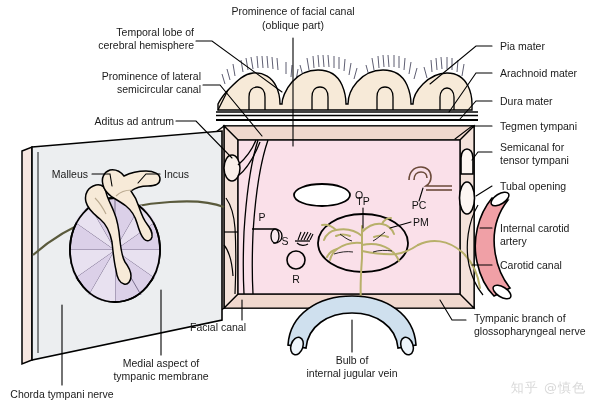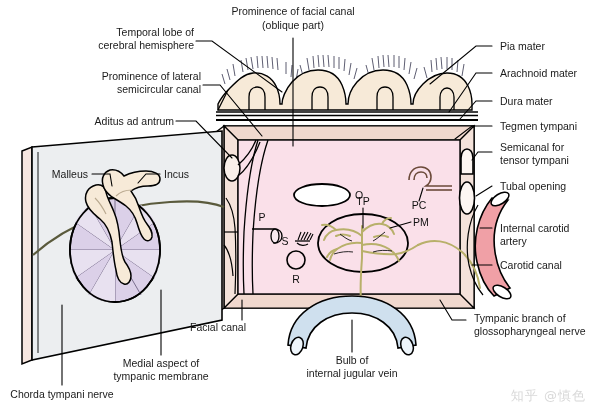--- a/index.html
+++ b/index.html
@@ -3,21 +3,21 @@
 <meta charset="utf-8">
 <style>
   html,body{margin:0;padding:0;background:#ffffff;}
   body{width:600px;height:417px;overflow:hidden;
        font-family:"Liberation Sans", sans-serif;}
   #stage{position:relative;width:600px;height:417px;background:#fff;}
   svg#diagram{position:absolute;left:0;top:0;width:600px;height:417px;display:block;}
   .lbl{font-family:"Liberation Sans", sans-serif;font-size:10.5px;fill:#1a1a1a;}
   .abbr{font-family:"Liberation Sans", sans-serif;font-size:10.5px;fill:#111;}
   .leader{stroke:#000;stroke-width:1.1;fill:none;stroke-linecap:round;}
-  .wm{position:absolute;right:14px;bottom:12px;color:#d9d9d9;font-size:13px;
+  .wm{position:absolute;right:14px;bottom:20px;color:#d9d9d9;font-size:13px;
       letter-spacing:1px;font-family:"DejaVu Sans", sans-serif;user-select:none;}
 </style>
 </head>
 <body>
 
 <div id="stage">
 
   <svg id="diagram" viewBox="0 0 600 417">
 
     <g>

